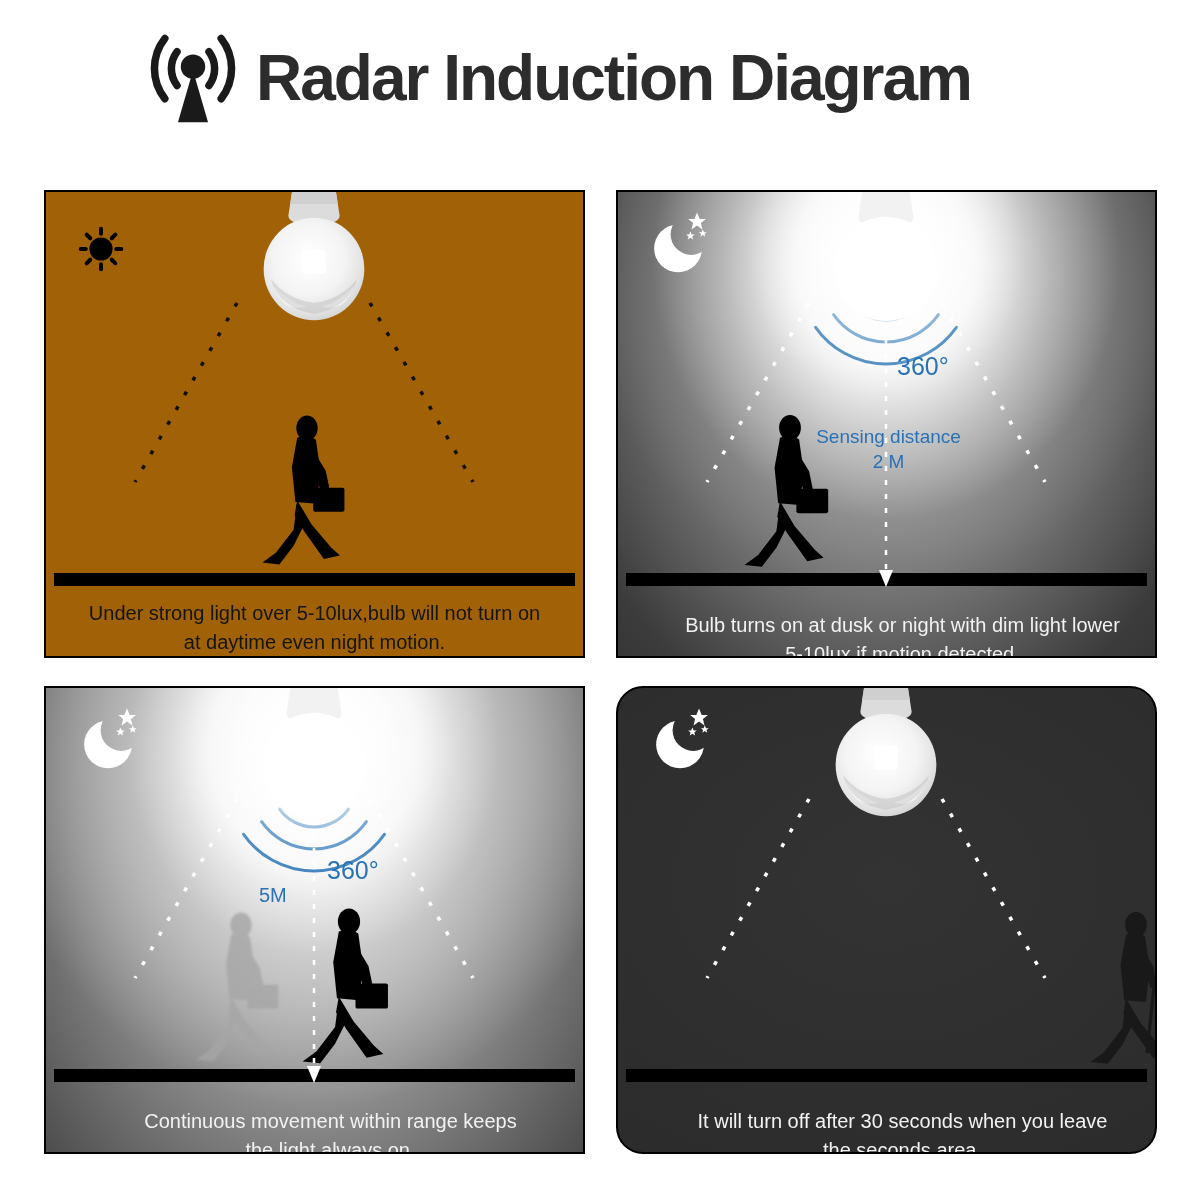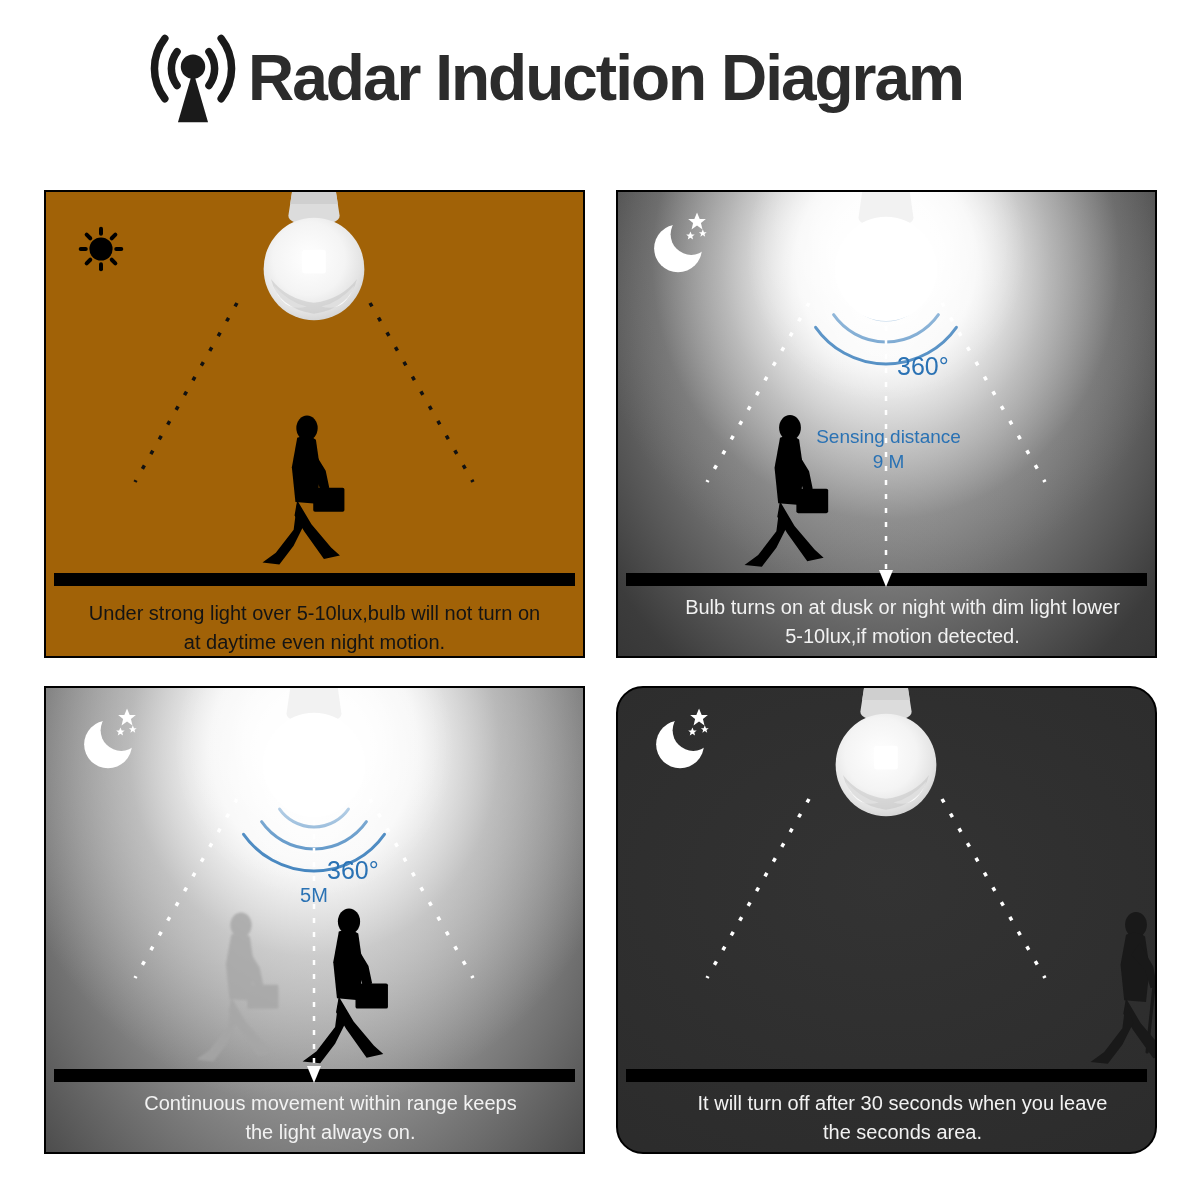--- a/index.html
+++ b/index.html
@@ -1,21 +1,21 @@
 <!DOCTYPE html>
 <html><head>
 <meta charset="utf-8">
 <style>
   html,body{margin:0;padding:0;}
   body{
     width:1200px;height:1200px;position:relative;background:#ffffff;
     font-family:"Liberation Sans", sans-serif;overflow:hidden;
   }
   
-  .header{position:absolute;left:146px;top:28px;display:flex;align-items:center;gap:8px;}
+  .header{position:absolute;left:146px;top:28px;display:flex;align-items:center;gap:16px;}
   .radar-icon{width:94px;height:100px;color:#1a1a1a;}
   .title{margin:0;font-size:64px;font-weight:bold;color:#2c2c2c;letter-spacing:-2px;white-space:nowrap;}
 
   
   .panel{position:absolute;width:541px;height:468px;border:2px solid #000;box-sizing:border-box;overflow:hidden;}
   #panel1{left:44px;top:190px;background:#a16207;}
   #panel2{left:616px;top:190px;background-color:#2b2b2b;
     background-image:
       radial-gradient(ellipse 300px 330px at 268px 70px, rgba(255,255,255,0.98) 0%, rgba(255,255,255,0.90) 30%, rgba(222,222,222,0.55) 55%, rgba(150,150,150,0.22) 78%, rgba(150,150,150,0) 100%),
       radial-gradient(ellipse 520px 640px at 268px 140px, rgba(235,235,235,0.85) 0%, rgba(190,190,190,0.50) 40%, rgba(120,120,120,0.22) 65%, rgba(60,60,60,0) 88%);
@@ -50,27 +50,27 @@
   .person{position:absolute;color:#000;}
   .person svg{width:100%;height:100%;}
   .ghost{color:#a6a6a6;opacity:0.8;filter:blur(0.8px);}
   .p4-walker{color:#191919;}
 
   .ground-bar{position:absolute;left:8px;width:521px;height:13px;top:381px;background:#000;}
 
   .caption{position:absolute;left:0;right:0;text-align:center;font-size:20px;line-height:29px;white-space:nowrap;}
   .caption span{display:block;}
   .caption-dark{color:#141414;top:407px;}
-  .caption-lite{color:#f2f2f2;top:401px;margin-left:32px;}
+  .caption-lite{color:#f2f2f2;top:419px;margin-left:32px;}
 
   .blue-label{position:absolute;color:#2a72b4;}
   #panel2 .lbl-360{left:279px;top:160px;font-size:25px;}
   #panel2 .lbl-sense{left:163px;top:232px;width:215px;text-align:center;font-size:19px;line-height:25px;}
   #panel3 .lbl-360{left:281px;top:168px;font-size:25px;}
-  #panel3 .lbl-5m{left:213px;top:196px;width:110px;text-align:center;font-size:20px;}
+  #panel3 .lbl-5m{left:213px;top:196px;width:110px;font-size:20px;}
 </style>
 </head>
 <body>
 
 <svg width="0" height="0" style="position:absolute" aria-hidden="true">
   <defs>
     <radialGradient id="globeOff" cx="45%" cy="40%" r="65%">
       <stop offset="0%" stop-color="#ffffff"></stop>
       <stop offset="55%" stop-color="#f4f4f4"></stop>
       <stop offset="80%" stop-color="#e4e4e4"></stop>
@@ -210,21 +210,21 @@
   </svg>
   <div class="glow"></div>
   <div class="bulb">
     <svg viewBox="0 0 120 142">
         <use href="#sym-bulb-on"></use>
       </svg>
   </div>
   <div class="blue-label lbl-360">360°</div>
   <div class="blue-label lbl-sense">
     <span style="display:block">Sensing distance</span>
-    <span style="display:block">9 M</span>
+    <span style="display:block">2 M</span>
   </div>
   <div class="caption caption-lite">
     <span>Bulb turns on at dusk or night with dim light lower</span>
     <span>5-10lux,if motion detected.</span>
   </div>
 </div>
 
 <div class="panel" id="panel3">
   <svg class="time-icon moon-pos" style="left:34px;" viewBox="0 0 80 80">
     <use href="#sym-moon"></use>

